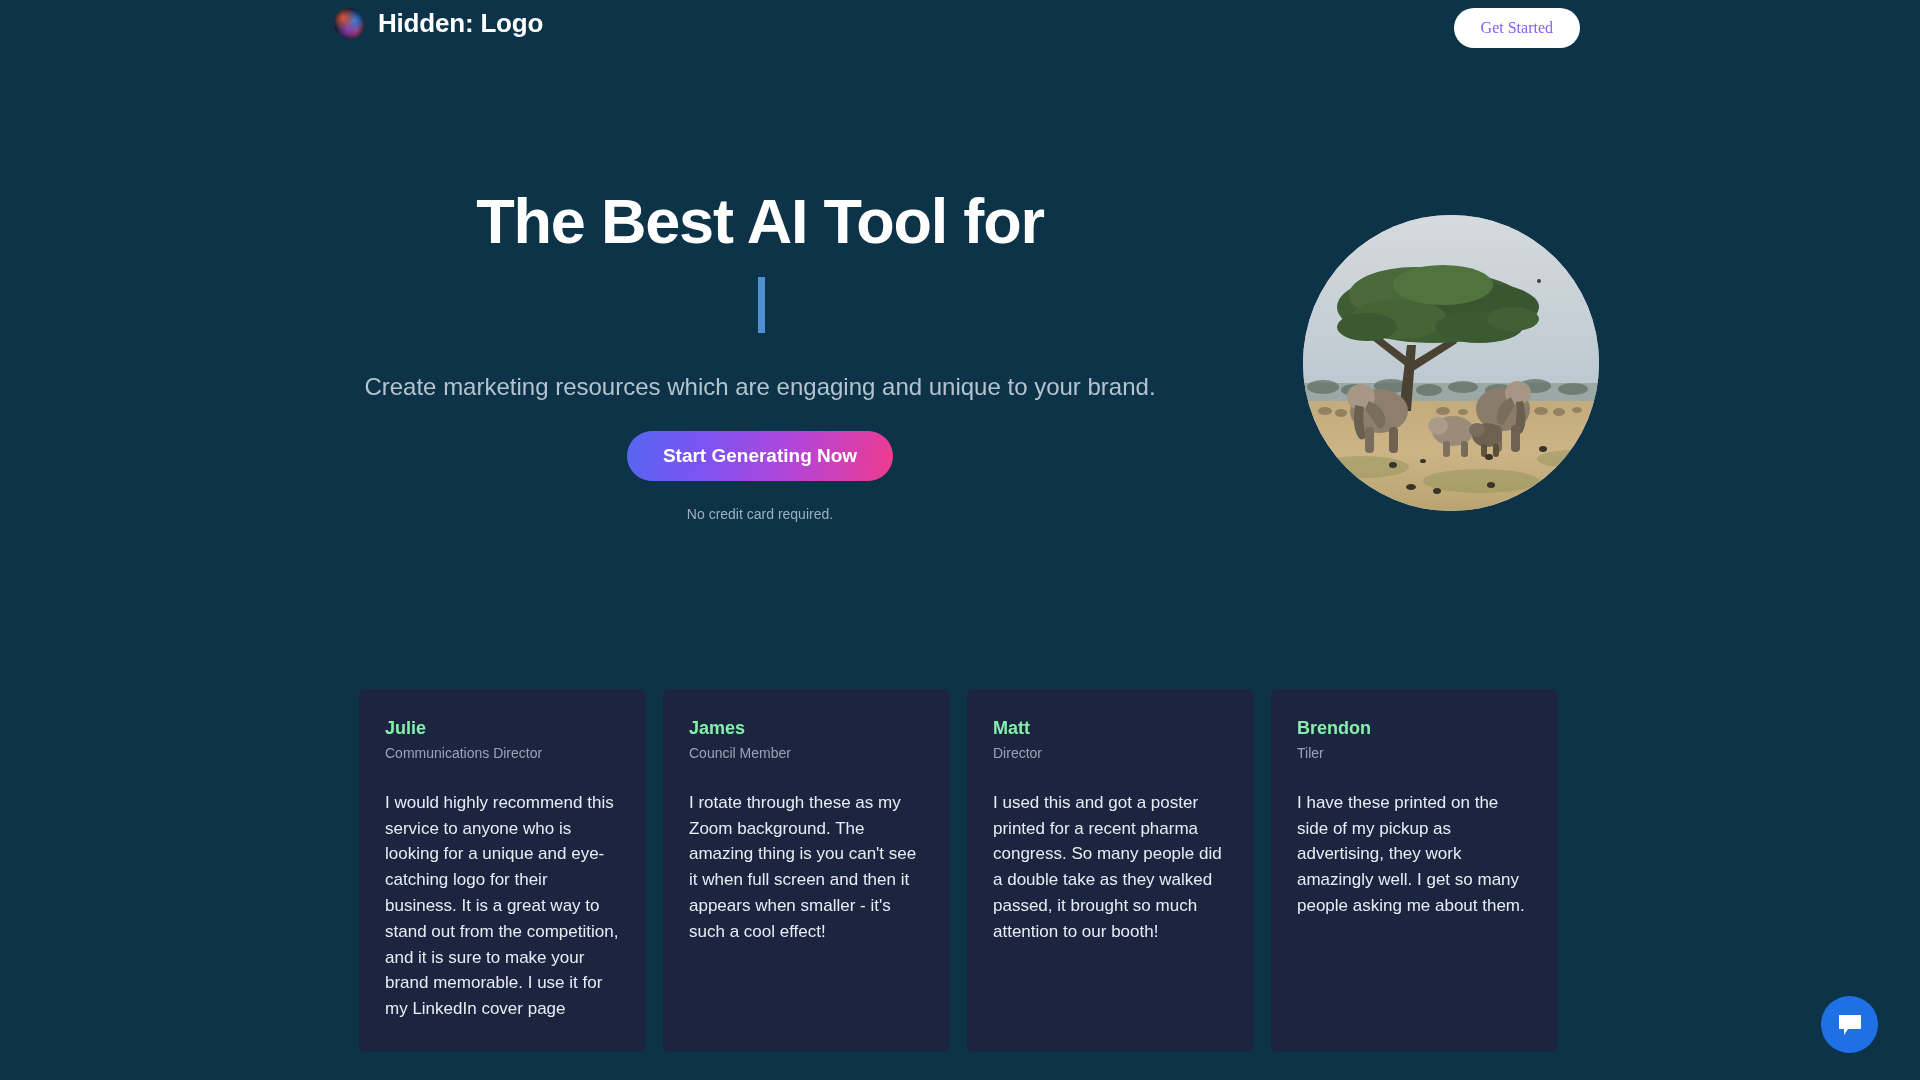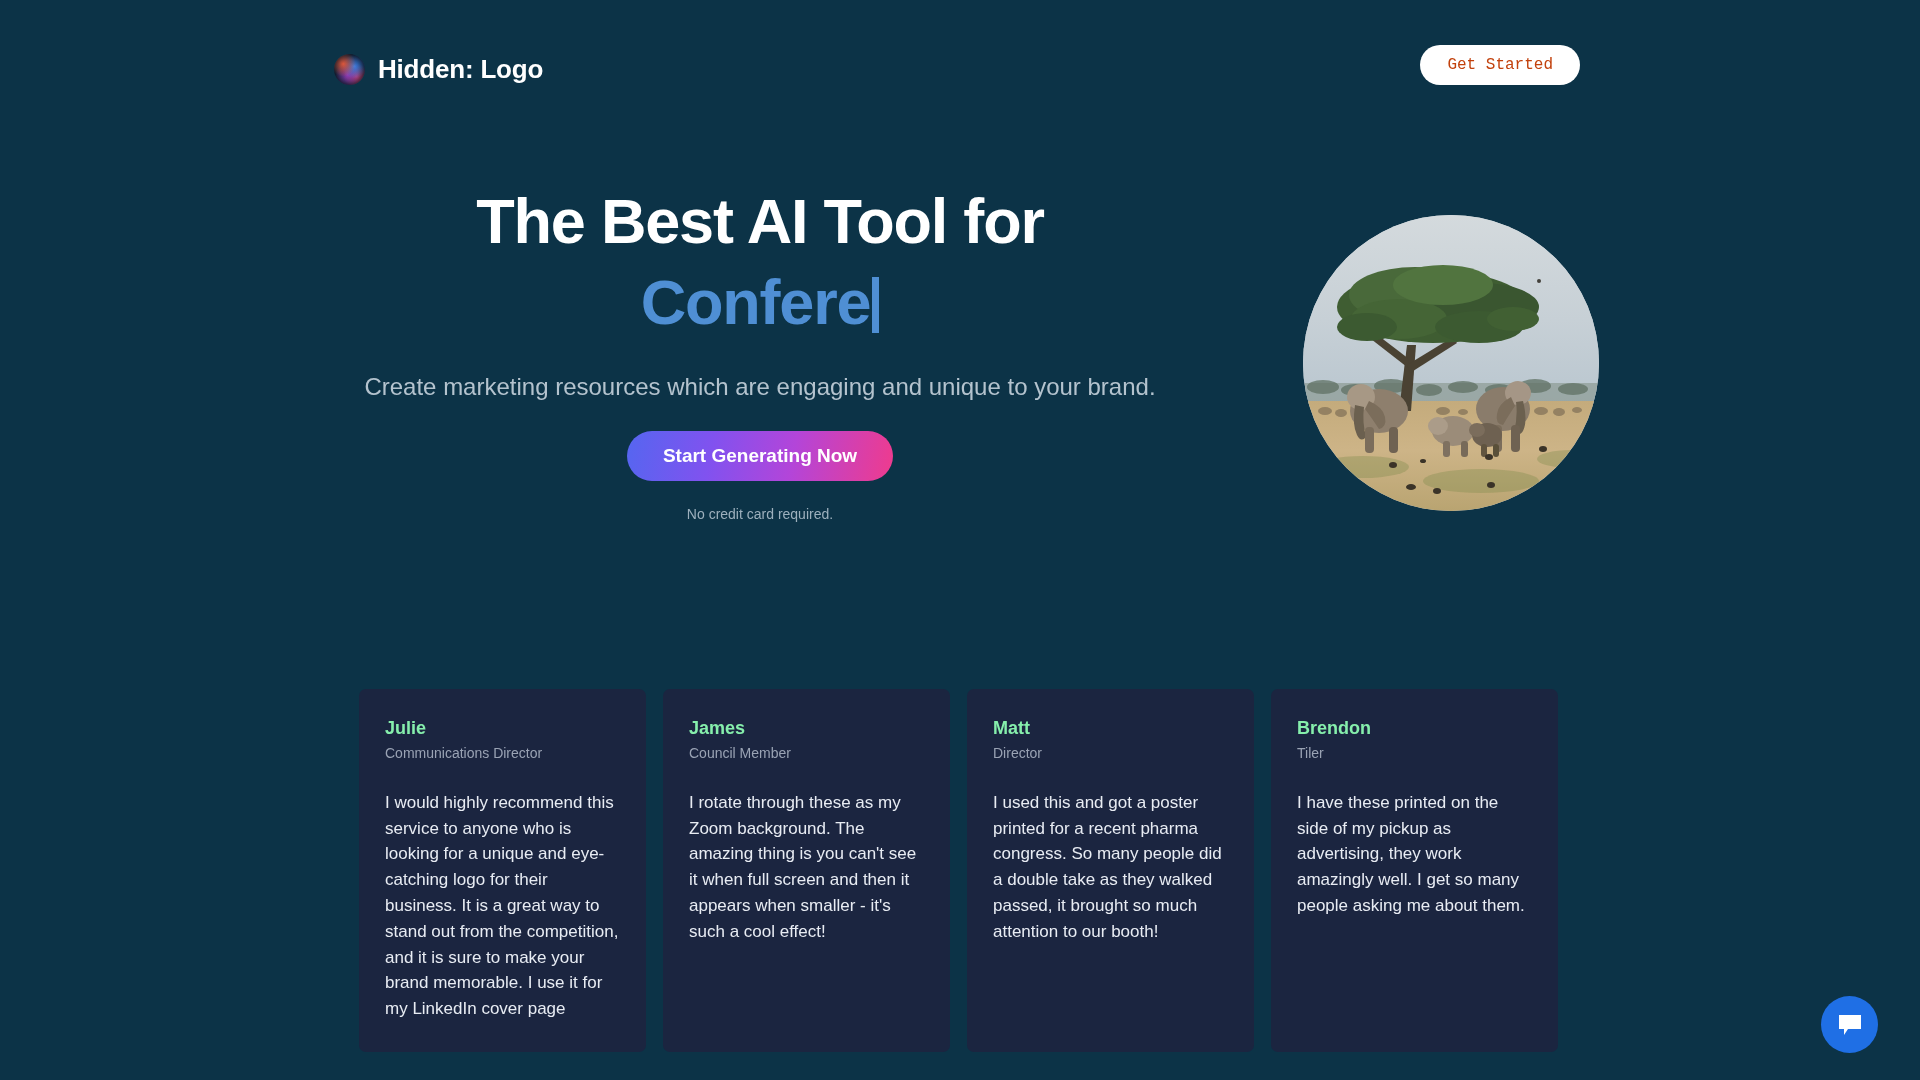--- a/index.html
+++ b/index.html
@@ -17,24 +17,23 @@
     position: relative;
   }
 
   
   .navbar {
     position: absolute;
     top: 0; left: 0;
     width: 1920px;
     height: 72px;
     display: flex;
-    align-items: flex-end;
+    align-items: flex-start;
     justify-content: space-between;
-    padding: 0 340px 0 334px;
-    margin-top: 13px;
+    padding: 8px 340px 0 334px;
   }
 
   .brand {
     display: flex;
     align-items: center;
     gap: 13px;
   }
 
   .brand-logo {
     width: 31px;
@@ -53,24 +52,24 @@
   .brand-name {
     font-size: 26px;
     font-weight: bold;
     letter-spacing: -0.2px;
     color: #ffffff;
     white-space: nowrap;
   }
 
   .get-started-btn {
     background: #ffffff;
-    color: #c2410c;
+    color: #8b5cf6;
     border: none;
     border-radius: 999px;
-    font-family: Liberation Mono, monospace;
+    font-family: Liberation Serif, serif;
     font-size: 16px;
     font-weight: normal;
     padding: 11px 27px;
     cursor: pointer;
     white-space: nowrap;
   }
 
   
   .hero {
     position: absolute;
@@ -232,21 +231,21 @@
   </div>
   <button class="get-started-btn">Get Started</button>
 </header>
 
 <section class="hero">
 
   <div class="hero-copy">
     <h1 class="hero-title">
       <span>The Best AI Tool for</span>
       <span class="hero-title-line2">
-        <span>Confere</span><span class="type-caret"></span>
+        <span class="type-caret"></span>
       </span>
     </h1>
 
     <p class="hero-sub">Create marketing resources which are engaging and unique to your brand.</p>
 
     <button class="cta-btn">Start Generating Now</button>
 
     <p class="cta-note">No credit card required.</p>
   </div>
 

